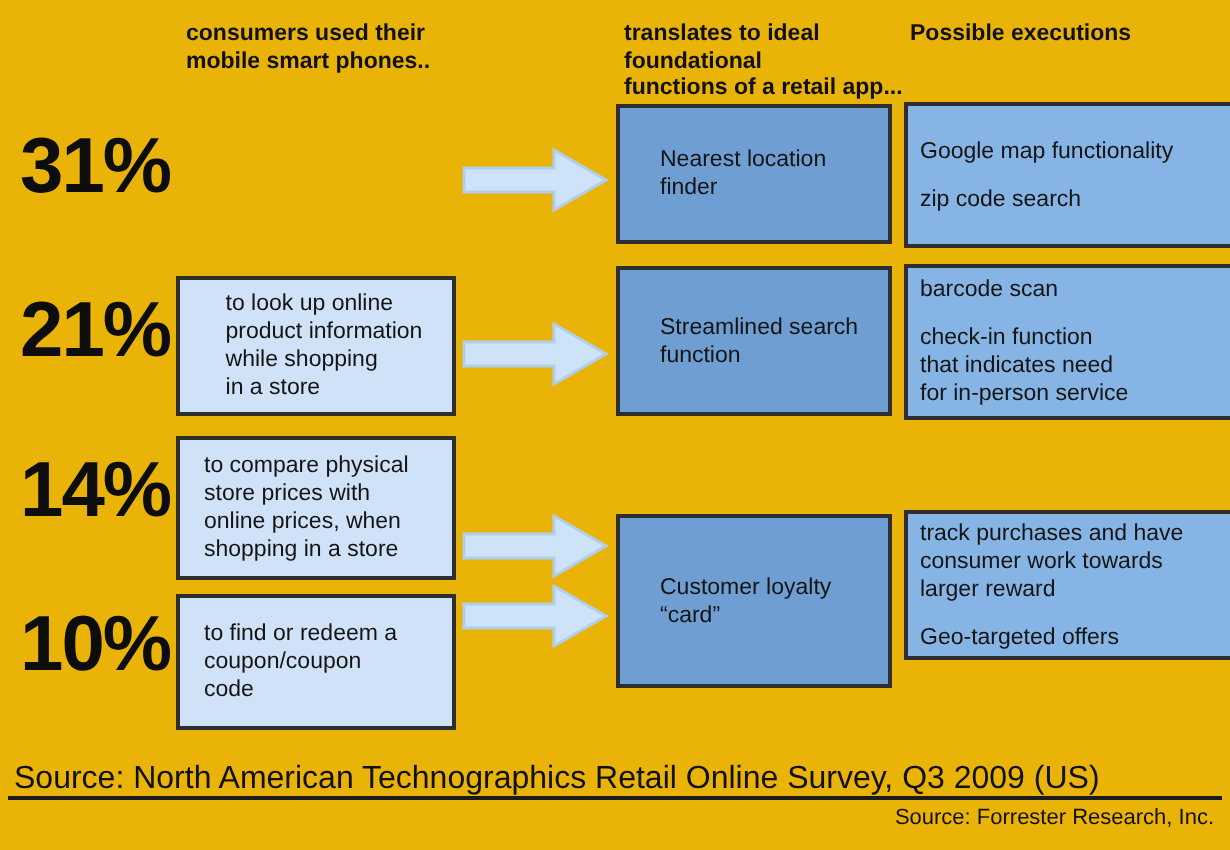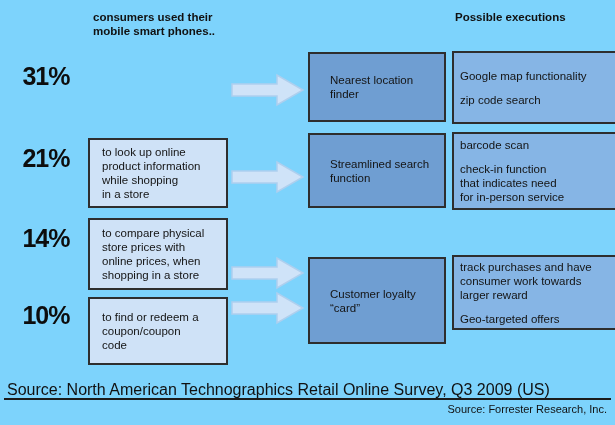--- a/index.html
+++ b/index.html
@@ -1,31 +1,31 @@
 <!DOCTYPE html>
 <html style="--left-box-fill: #cfe2f7; --function-box-fill: #6f9ed2; --execution-box-fill: #86b5e5; --box-border: #2e2e2e; --arrow-fill: #cfe3f8; --arrow-stroke: #aecfee;"><head>
 <meta charset="utf-8">
 <style>
   html,body{margin:0;padding:0;background:#ffffff;}
   .canvas{
     position:relative;
     width:615px;height:425px;
-    background:#7dd3fc;
+    background:#eab308;
     font-family:"Liberation Sans",sans-serif;
     color:#111;
     overflow:hidden;
   }
   .hdr{
     position:absolute;
     font-size:11.5px;font-weight:bold;line-height:13.5px;
     white-space:pre-line;color:#111;
   }
   .pct{
     position:absolute;left:10px;width:72px;
-    font-size:25px;font-weight:bold;line-height:1;
+    font-size:39px;font-weight:bold;line-height:1;
     letter-spacing:-1px;text-align:center;color:#0d0d0d;
   }
   .box{
     position:absolute;box-sizing:border-box;
     border:2px solid var(--box-border,#2e2e2e);
     display:flex;flex-direction:column;justify-content:center;
     font-size:11.5px;line-height:14px;color:#141414;
   }
   .lbox{left:88px;width:140px;background:var(--left-box-fill,#cfe2f7);padding-left:12px;padding-right:4px;}
   .mbox{left:308px;width:138px;background:var(--function-box-fill,#6f9ed2);padding-left:20px;padding-right:4px;}
@@ -38,28 +38,31 @@
   .divider{position:absolute;left:4px;top:398px;width:607px;border-top:2px solid #1b1b1b;}
   .src-right{position:absolute;right:8px;top:403px;font-size:11px;color:#111;}
 </style>
 </head>
 <body>
 
 <div class="canvas">
 
   <div class="hdr" style="left:93px;top:11px;width:160px;">consumers used their
 mobile smart phones..</div>
+  <div class="hdr" style="left:312px;top:11px;width:150px;">translates to ideal
+foundational
+functions of a retail app...</div>
   <div class="hdr" style="left:455px;top:11px;width:150px;">Possible executions</div>
 
   <div class="pct" style="top:64px;">31%</div>
   <div class="pct" style="top:146px;">21%</div>
   <div class="pct" style="top:226px;">14%</div>
   <div class="pct" style="top:303px;">10%</div>
 
-  <div class="box lbox" style="top:138px;height:70px;">
+  <div class="box lbox" style="top:138px;height:70px;align-items:center;">
     <div class="pre">to look up online
 product information
 while shopping
 in a store</div>
   </div>
   <div class="box lbox" style="top:218px;height:72px;">
     <div class="pre">to compare physical
 store prices with
 online prices, when
 shopping in a store</div>

